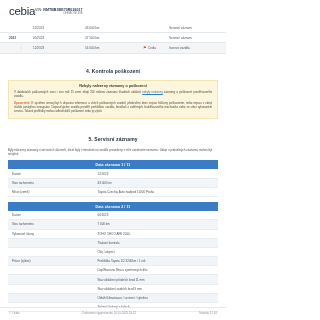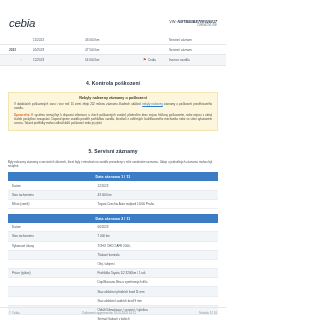--- a/index.html
+++ b/index.html
@@ -8,23 +8,22 @@
     background:#ffffff;
     font-family:"Liberation Sans", sans-serif;
     color:#3f4449;
     overflow:hidden;
     position:relative;
   }
   .page{width:226px;height:320px;position:relative;}
 
   
   .header{
-    display:flex;align-items:flex-start;justify-content:space-between;
-    padding:18px 9px 0 9px;
-    font-style:italic;
+    display:flex;align-items:flex-start;justify-content:flex-start;
+    padding:6px 9px 0 9px;
   }
   .logo{
     font-size:11.5px;letter-spacing:-0.3px;color:#1d2b3a;
     font-weight:400;line-height:11px;
   }
   .vin-wrap{text-align:right;line-height:1.25;padding-top:2px;}
   .vin-line{font-size:3.6px;color:#2b3a4a;letter-spacing:0.05px;}
   .vin-line b{font-weight:700;}
   .vin-sub{font-size:2.9px;color:#7b848d;letter-spacing:0.05px;}
 

